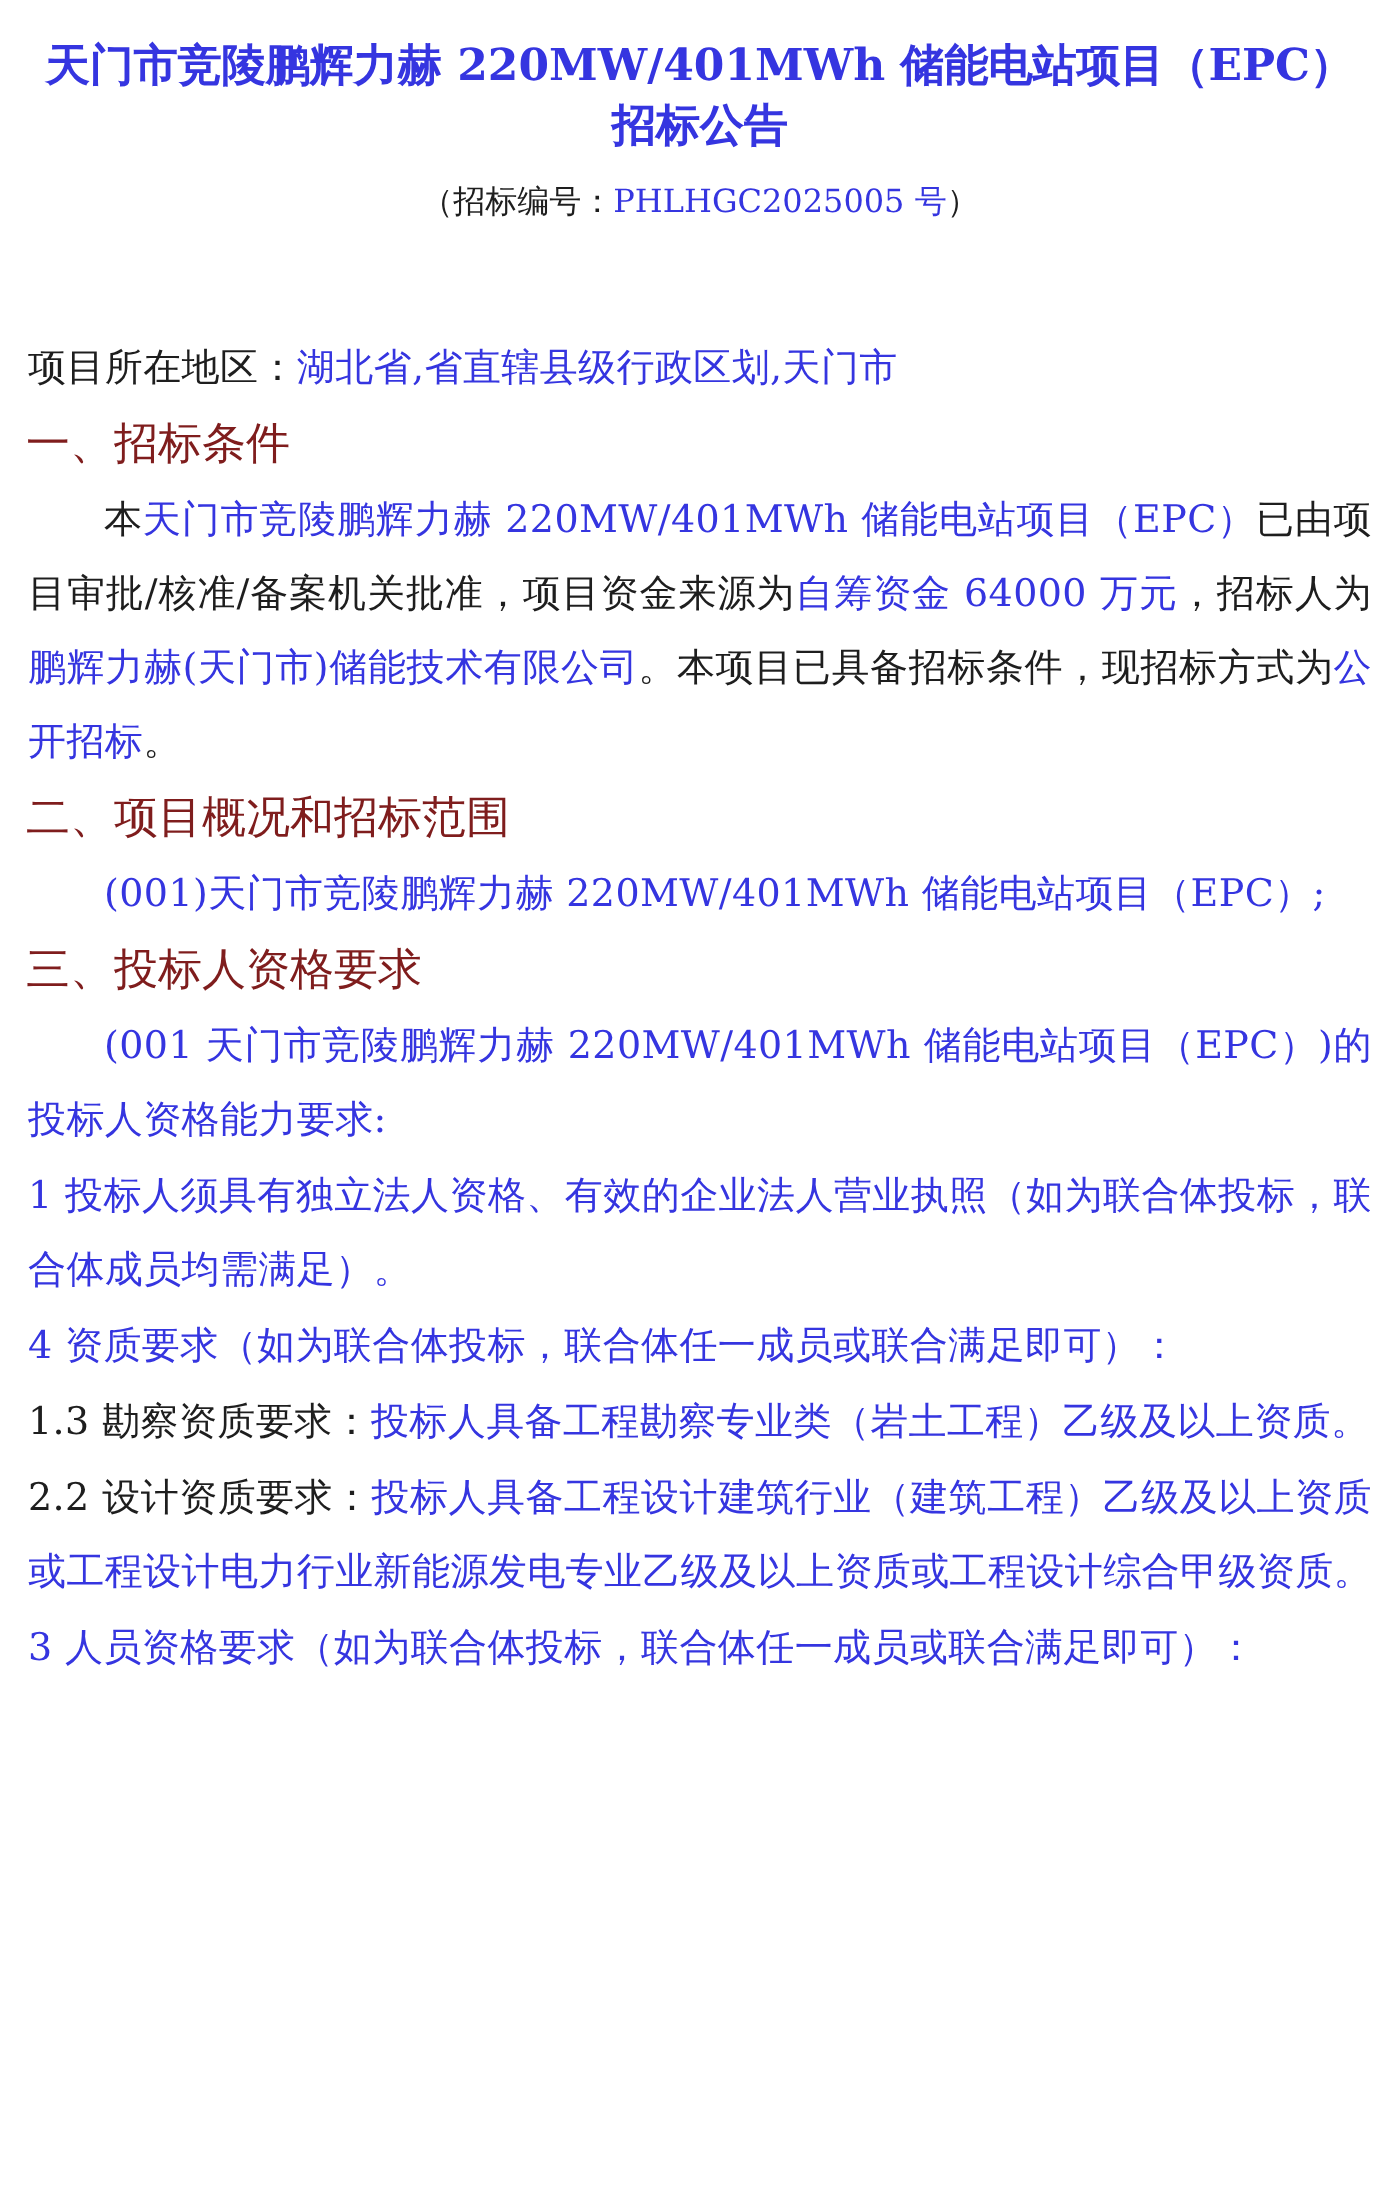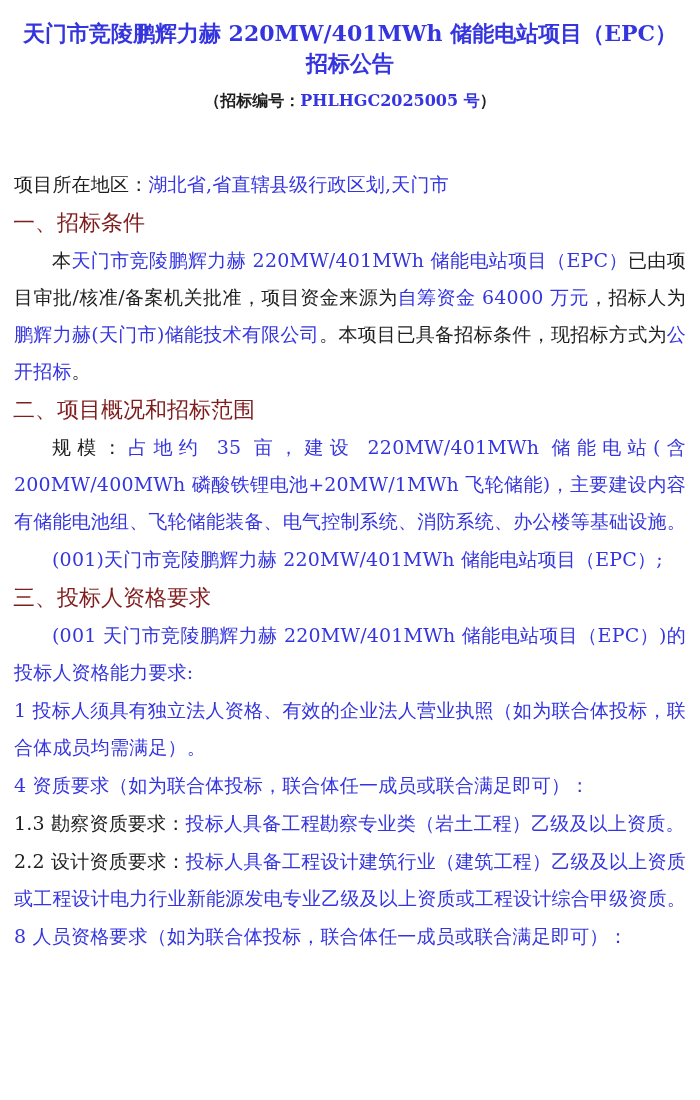--- a/index.html
+++ b/index.html
@@ -13,21 +13,21 @@
   .doc { padding:10px 13px 18px 13px; }
   .title {
     text-align:center;
     color:var(--accent);
     font-size:22px; font-weight:700;
     line-height:30px;
     margin:8px 0 10px 0;
   }
   .subtitle {
     text-align:center;
-    font-size:16px; font-weight:700;
+    font-size:16px; font-weight:400;
     line-height:26px;
     margin:0 0 52px 0;
   }
   .line {
     font-size:19px;
     line-height:37px;
     margin:1px;
     text-align:justify;
     letter-spacing:0.2px;
   }
@@ -50,25 +50,24 @@
   <h1 class="title">天门市竞陵鹏辉力赫 220MW/401MWh 储能电站项目（EPC）招标公告</h1>
 
   <div class="subtitle"><span class="c-ink">（招标编号：</span><span class="c-accent">PHLHGC2025005 号</span><span class="c-ink">）</span></div>
 
   <p class="line"><span class="c-ink">项目所在地区：</span><span class="c-accent">湖北省,省直辖县级行政区划,天门市</span></p>
 
   <h2 class="heading">一、招标条件</h2>
   <p class="line indent"><span class="c-ink">本</span><span class="c-accent">天门市竞陵鹏辉力赫 220MW/401MWh 储能电站项目（EPC）</span><span class="c-ink">已由项目审批/核准/备案机关批准，项目资金来源为</span><span class="c-accent">自筹资金 64000 万元</span><span class="c-ink">，招标人为</span><span class="c-accent">鹏辉力赫(天门市)储能技术有限公司</span><span class="c-ink">。本项目已具备招标条件，现招标方式为</span><span class="c-accent">公开招标</span><span class="c-ink">。</span></p>
 
   <h2 class="heading">二、项目概况和招标范围</h2>
-  <p class="line indent"><span class="c-ink">规模：</span><span class="c-accent">占地约 35 亩，建设 220MW/401MWh 储能电站(含 200MW/400MWh 磷酸铁锂电池+20MW/1MWh 飞轮储能)，主要建设内容有储能电池组、飞轮储能装备、电气控制系统、消防系统、办公楼等基础设施。</span></p>
   <p class="line indent"><span class="c-accent">(001)天门市竞陵鹏辉力赫 220MW/401MWh 储能电站项目（EPC）;</span></p>
 
   <h2 class="heading">三、投标人资格要求</h2>
   <p class="line indent"><span class="c-accent">(001 天门市竞陵鹏辉力赫 220MW/401MWh 储能电站项目（EPC）)的投标人资格能力要求:</span></p>
   <p class="line"><span class="c-accent">1 投标人须具有独立法人资格、有效的企业法人营业执照（如为联合体投标，联合体成员均需满足）。</span></p>
   <p class="line"><span class="c-accent">4 资质要求（如为联合体投标，联合体任一成员或联合满足即可）：</span></p>
   <p class="line"><span class="c-ink">1.3 勘察资质要求：</span><span class="c-accent">投标人具备工程勘察专业类（岩土工程）乙级及以上资质。</span></p>
   <p class="line"><span class="c-ink">2.2 设计资质要求：</span><span class="c-accent">投标人具备工程设计建筑行业（建筑工程）乙级及以上资质或工程设计电力行业新能源发电专业乙级及以上资质或工程设计综合甲级资质。</span></p>
-  <p class="line"><span class="c-accent">8 人员资格要求（如为联合体投标，联合体任一成员或联合满足即可）：</span></p>
+  <p class="line"><span class="c-accent">3 人员资格要求（如为联合体投标，联合体任一成员或联合满足即可）：</span></p>
   <p class="line"></p>
 
 </div>
 
 </body></html>

